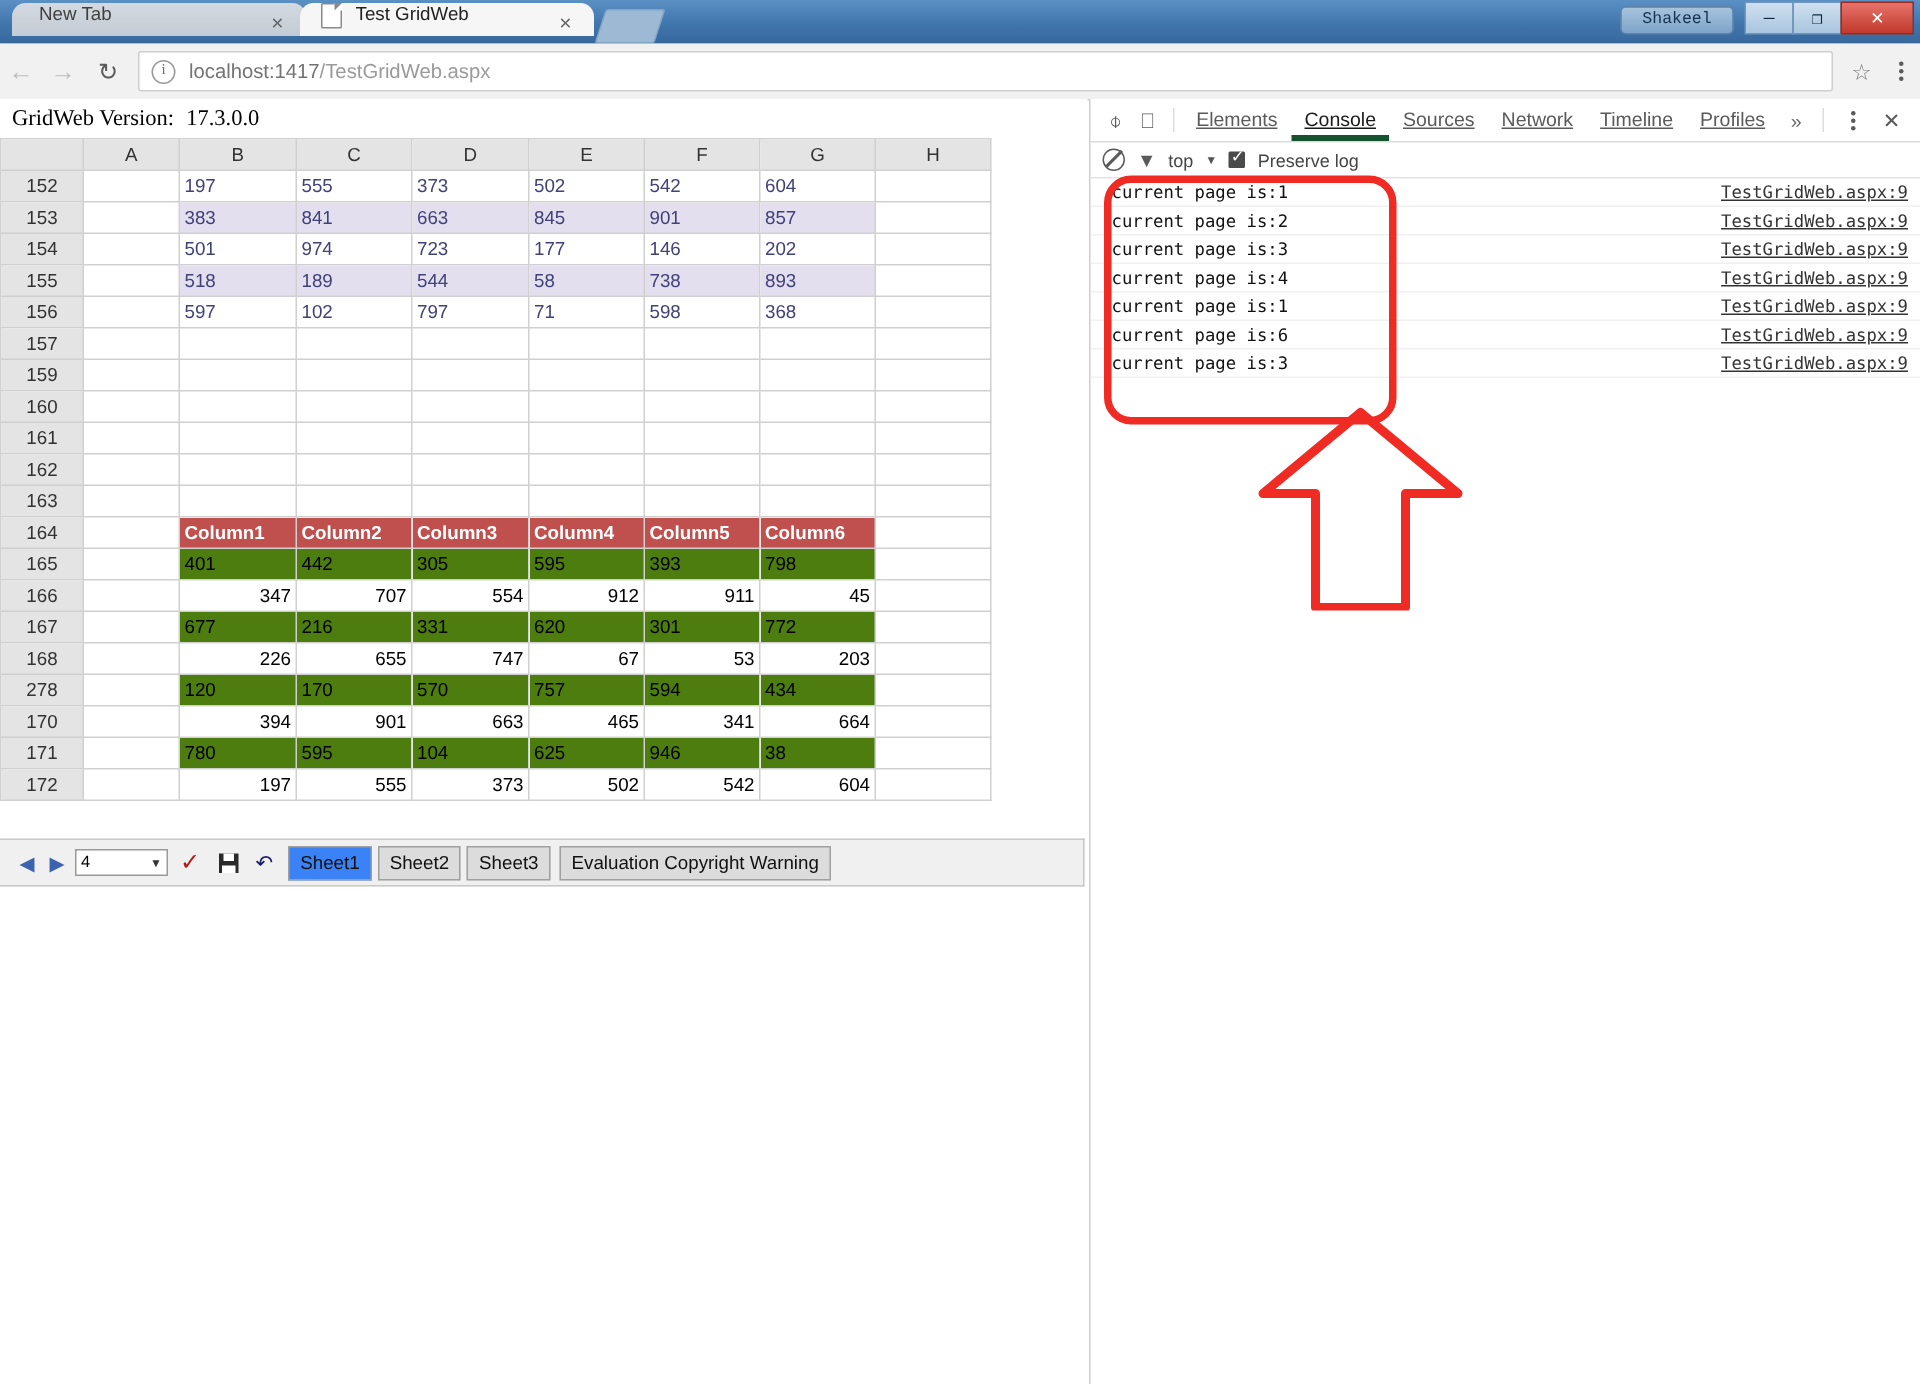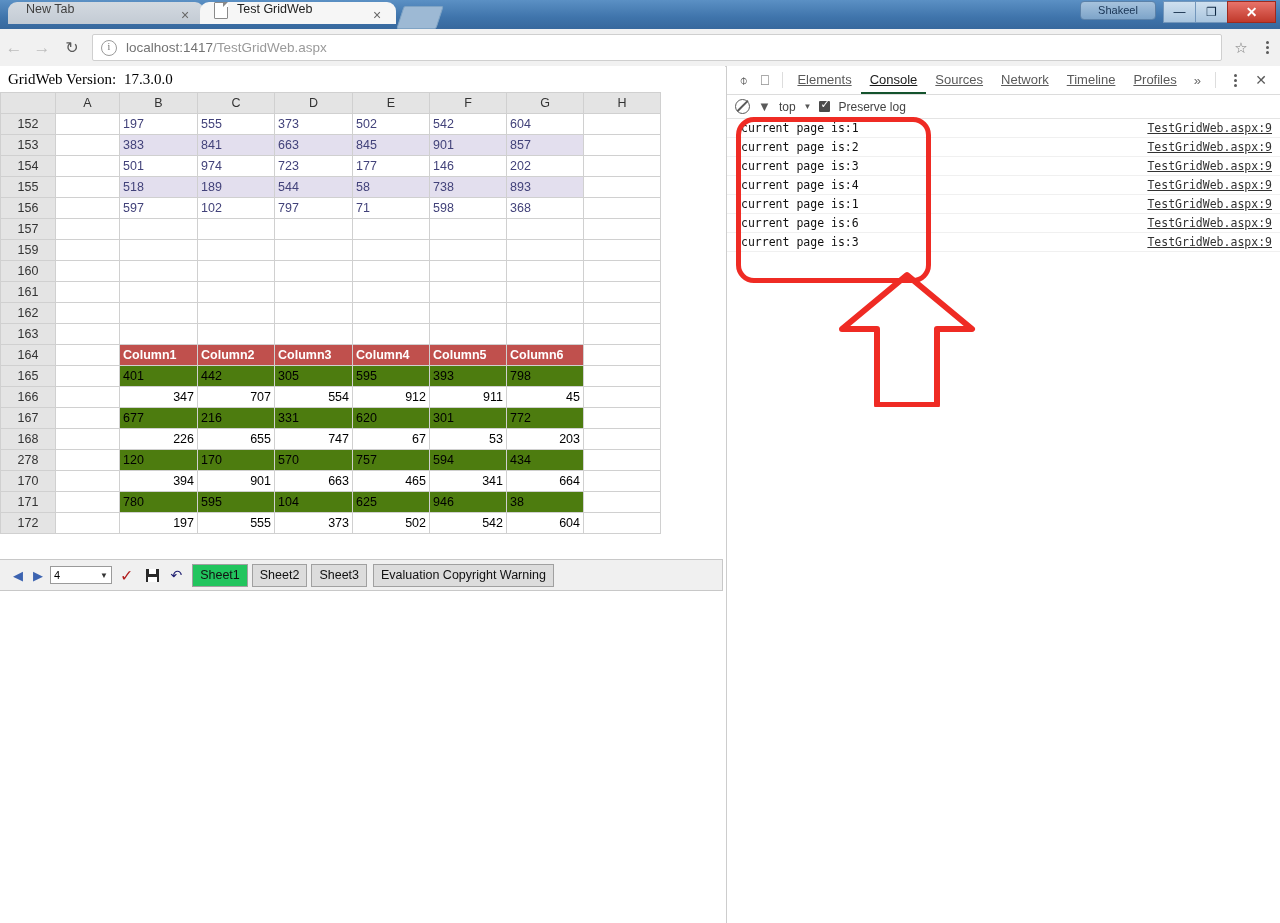--- a/index.html
+++ b/index.html
@@ -55,21 +55,21 @@
     border-width:0 0 5px 5px; border-style:solid; border-color:transparent transparent #fff #8a8a8a;
   }
   .newtab-btn {
     position: absolute; left: 400px; top: 6px; width: 38px; height: 21px;
     background: #9db9d4;
     transform: skewX(-18deg);
     border-radius: 2px;
     border: 1px solid #7fa3c4;
   }
   .wincontrols {
-    position: absolute; right: 4px; top: 1px; display: flex; align-items: flex-start;
+    position: absolute; right: 4px; top: 1px; display: flex; align-items: flex-end; font-family: Liberation Mono, monospace;
   }
   .user-chip {
     height: 17px; min-width: 56px; padding: 0 9px;
     background: linear-gradient(180deg,#a7c3dd,#7da4c9);
     border: 1px solid #5c82a9; border-radius: 4px;
     font-size: 11px; color: #173252; text-align:center; line-height: 17px;
     margin-right: 8px;
   }
   .winbtn {
     width: 31px; height: 20px; border: 1px solid #7296bb;
@@ -170,21 +170,21 @@
     content:""; position:absolute; left:3px; top:0; width:7px; height:5px; background:#fff;
   }
   .floppy:after {
     content:""; position:absolute; left:2px; bottom:0; width:9px; height:5px; background:#fff;
   }
   .undo { color: #1a1a6e; font-size: 14px; margin: 0 6px 0 2px; }
   .sheet-tab {
     height: 20px; padding: 1px 7px 0 7px; font-size: 12.5px; color: #111;
     border: 1px solid #a0a0a0; background: #dcdcdc; line-height: 19px;
   }
-  .sheet-tab.active { background: #22c55e; }
+  .sheet-tab.active { background: #3b82f6; }
   .eval-warn {
     height: 20px; padding: 1px 7px 0 7px; font-size: 12.5px; color: #111;
     border: 1px solid #a0a0a0; background: #dcdcdc; line-height: 19px; margin-left: 2px;
   }
 
   
   .devtools {
     position: absolute; left: 726px; top: 66px; width: 554px; height: 857px;
     background: #fff; border-left: 1px solid #cdcdcd;
     box-sizing: border-box;
@@ -193,21 +193,21 @@
     height: 29px; border-bottom: 1px solid #dcdcdc;
     display: flex; align-items: center; padding-left: 6px; box-sizing: border-box;
   }
   .dt-iconbtn { width: 26px; text-align: center; color: #5a5a5a; font-size: 14px; }
   .dt-sep { width: 1px; height: 16px; background: #ddd; margin: 0 6px; }
   .dt-tab {
     font-size: 13px; color: #5a5a5a; padding: 0 9px; line-height: 28px; height: 28px;
     box-sizing: border-box;
     text-decoration: underline;
   }
-  .dt-tab.active { color: #1a1a1a; border-bottom: 2px solid #14532d; }
+  .dt-tab.active { color: #1a1a1a; border-bottom: 4px solid #14532d; }
   .dt-more { font-size: 13px; color: #6a6a6a; padding: 0 8px; }
   .dt-right { margin-left: auto; display: flex; align-items: center; padding-right: 6px; }
   .dt-filters {
     height: 24px; border-bottom: 1px solid #e4e4e4;
     display: flex; align-items: center; padding-left: 8px; box-sizing: border-box;
     font-size: 12px; color: #444; gap: 8px;
   }
   .ban {
     width: 13px; height: 13px; border: 1.5px solid #5a5a5a; border-radius: 50%;
     position: relative;

